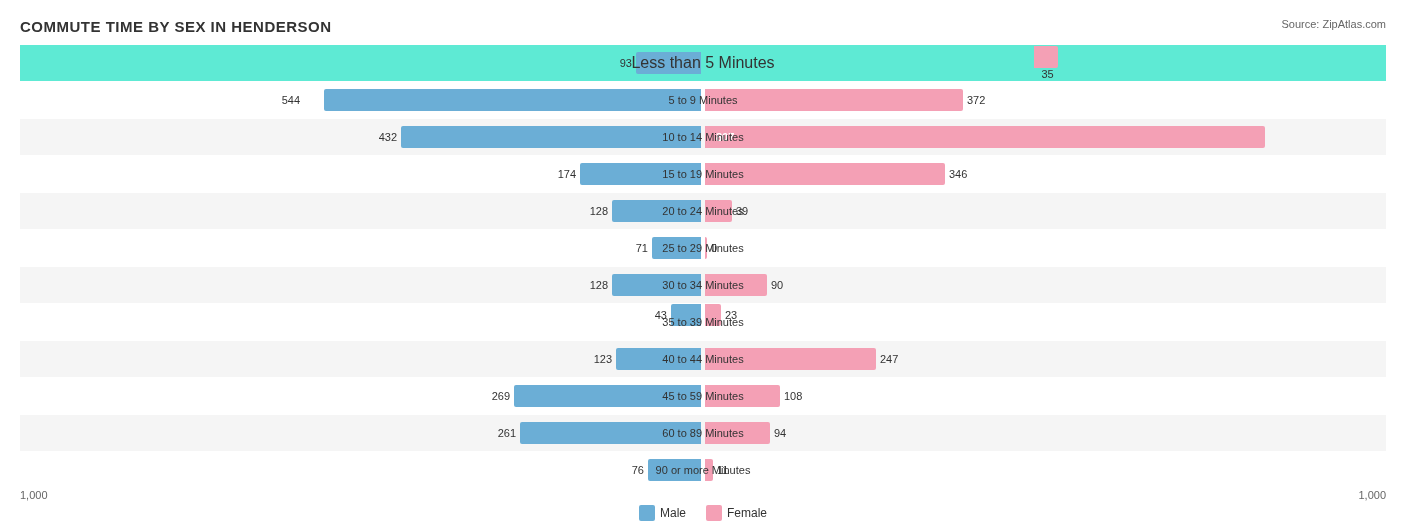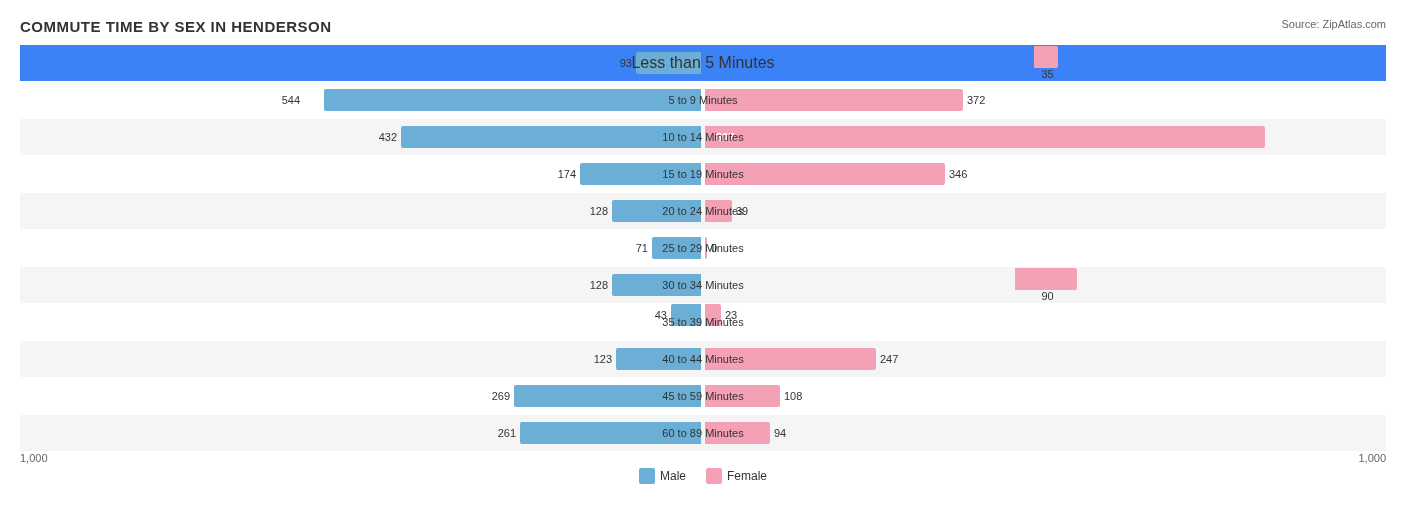--- a/index.html
+++ b/index.html
@@ -119,21 +119,21 @@
   </style>
 </head>
 <body>
 
 <div class="chart-container">
   <div class="chart-title">COMMUTE TIME BY SEX IN HENDERSON</div>
   <div class="source">Source: ZipAtlas.com</div>
 
   <div class="chart-inner">
     <div id="bars-container">
-        <div class="bar-row" style="background-color: #3b82f6;">
+        <div class="bar-row" style="background-color: #5eead4;">
           <div style="position: relative; display: flex; align-items: center; width: 100%; height: 36px;">
             <div class="left-side" style="width: 50%; display: flex; align-items: center; justify-content: flex-end; padding-right: 2px;">
               <span class="value-left">93</span>
               <div class="bar-male" style="width: 65px;"></div>
             </div>
             <div style="position: absolute; left: 50%; top: 50%; transform: translateX(-50%) translateY(-50%); font-size: 16px; color: rgb(51, 51, 51); white-space: nowrap; z-index: 20; pointer-events: none; background: transparent;">Less than 5 Minutes</div>
             <div class="right-side" style="width: 50%; display: flex; align-items: center; justify-content: flex-start; padding-left: 2px; flex-direction: column;">
               <div class="bar-female" style="width: 24px;"></div>
               <span style="font-size: 11px; color: rgb(51, 51, 51); margin-left: 4px; white-space: nowrap; font-weight: normal;">35</span>
             </div>
@@ -205,21 +205,21 @@
             </div>
           </div>
         </div>
         <div class="bar-row" style="background-color: rgb(245, 245, 245);">
           <div style="position: relative; display: flex; align-items: center; width: 100%; height: 36px;">
             <div class="left-side" style="width: 50%; display: flex; align-items: center; justify-content: flex-end; padding-right: 2px;">
               <span class="value-left">128</span>
               <div class="bar-male" style="width: 89px;"></div>
             </div>
             <div style="position: absolute; left: 50%; top: 50%; transform: translateX(-50%) translateY(-50%); font-size: 11px; color: rgb(51, 51, 51); white-space: nowrap; z-index: 20; pointer-events: none; background: transparent;">30 to 34 Minutes</div>
-            <div class="right-side" style="width: 50%; display: flex; align-items: center; justify-content: flex-start; padding-left: 2px; flex-direction: column;">
+            <div class="right-side" style="width: 50%; display: flex; align-items: center; justify-content: flex-start; padding-left: 2px;">
               <div class="bar-female" style="width: 62px;"></div>
               <span style="font-size: 11px; color: rgb(51, 51, 51); margin-left: 4px; white-space: nowrap; font-weight: normal;">90</span>
             </div>
           </div>
         </div>
         <div class="bar-row" style="background-color: rgb(255, 255, 255);">
           <div style="position: relative; display: flex; align-items: flex-start; width: 100%; height: 36px;">
             <div class="left-side" style="width: 50%; display: flex; align-items: center; justify-content: flex-end; padding-right: 2px;">
               <span class="value-left">43</span>
               <div class="bar-male" style="width: 30px;"></div>
@@ -260,20 +260,33 @@
         <div class="bar-row" style="background-color: rgb(245, 245, 245);">
           <div style="position: relative; display: flex; align-items: center; width: 100%; height: 36px;">
             <div class="left-side" style="width: 50%; display: flex; align-items: center; justify-content: flex-end; padding-right: 2px;">
               <span class="value-left">261</span>
               <div class="bar-male" style="width: 181px;"></div>
             </div>
             <div style="position: absolute; left: 50%; top: 50%; transform: translateX(-50%) translateY(-50%); font-size: 11px; color: rgb(51, 51, 51); white-space: nowrap; z-index: 20; pointer-events: none; background: transparent;">60 to 89 Minutes</div>
             <div class="right-side" style="width: 50%; display: flex; align-items: center; justify-content: flex-start; padding-left: 2px;">
               <div class="bar-female" style="width: 65px;"></div>
               <span style="font-size: 11px; color: rgb(51, 51, 51); margin-left: 4px; white-space: nowrap; font-weight: normal;">94</span>
+            </div>
+          </div>
+        </div>
+        <div class="bar-row" style="background-color: rgb(255, 255, 255);">
+          <div style="position: relative; display: flex; align-items: center; width: 100%; height: 36px;">
+            <div class="left-side" style="width: 50%; display: flex; align-items: center; justify-content: flex-end; padding-right: 2px;">
+              <span class="value-left">76</span>
+              <div class="bar-male" style="width: 53px;"></div>
+            </div>
+            <div style="position: absolute; left: 50%; top: 50%; transform: translateX(-50%) translateY(-50%); font-size: 11px; color: rgb(51, 51, 51); white-space: nowrap; z-index: 20; pointer-events: none; background: transparent;">90 or more Minutes</div>
+            <div class="right-side" style="width: 50%; display: flex; align-items: center; justify-content: flex-start; padding-left: 2px;">
+              <div class="bar-female" style="width: 8px;"></div>
+              <span style="font-size: 11px; color: rgb(51, 51, 51); margin-left: 4px; white-space: nowrap; font-weight: normal;">11</span>
             </div>
           </div>
         </div>
       </div>
     <div class="axis-labels">
       <span class="axis-label">1,000</span>
       <span class="axis-label">1,000</span>
     </div>
     <div class="legend">
       <div class="legend-item">

